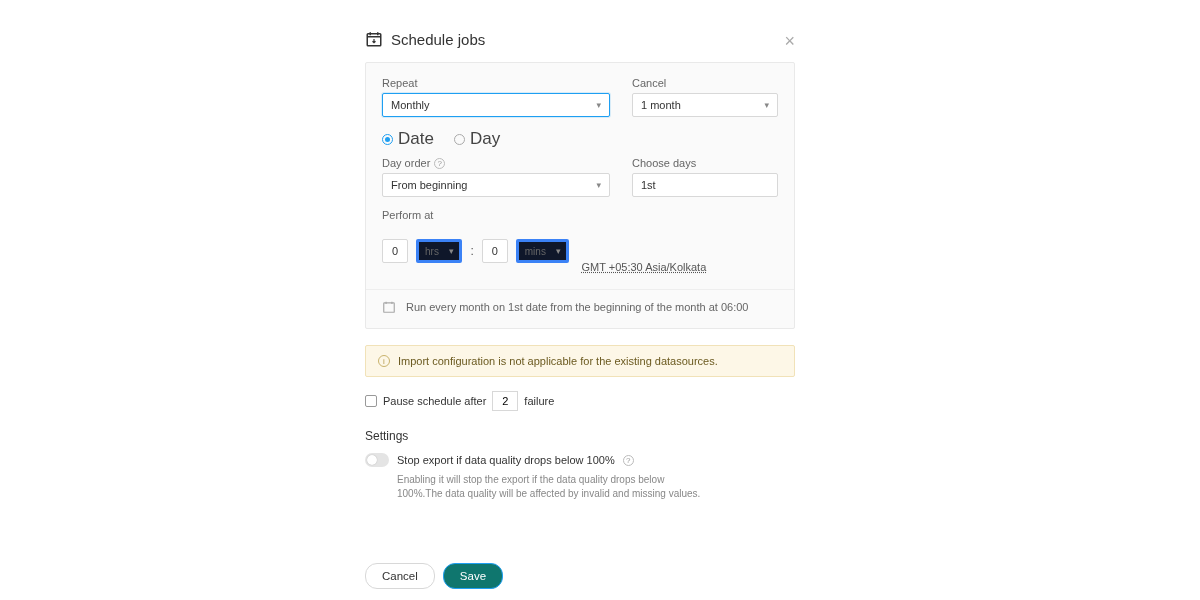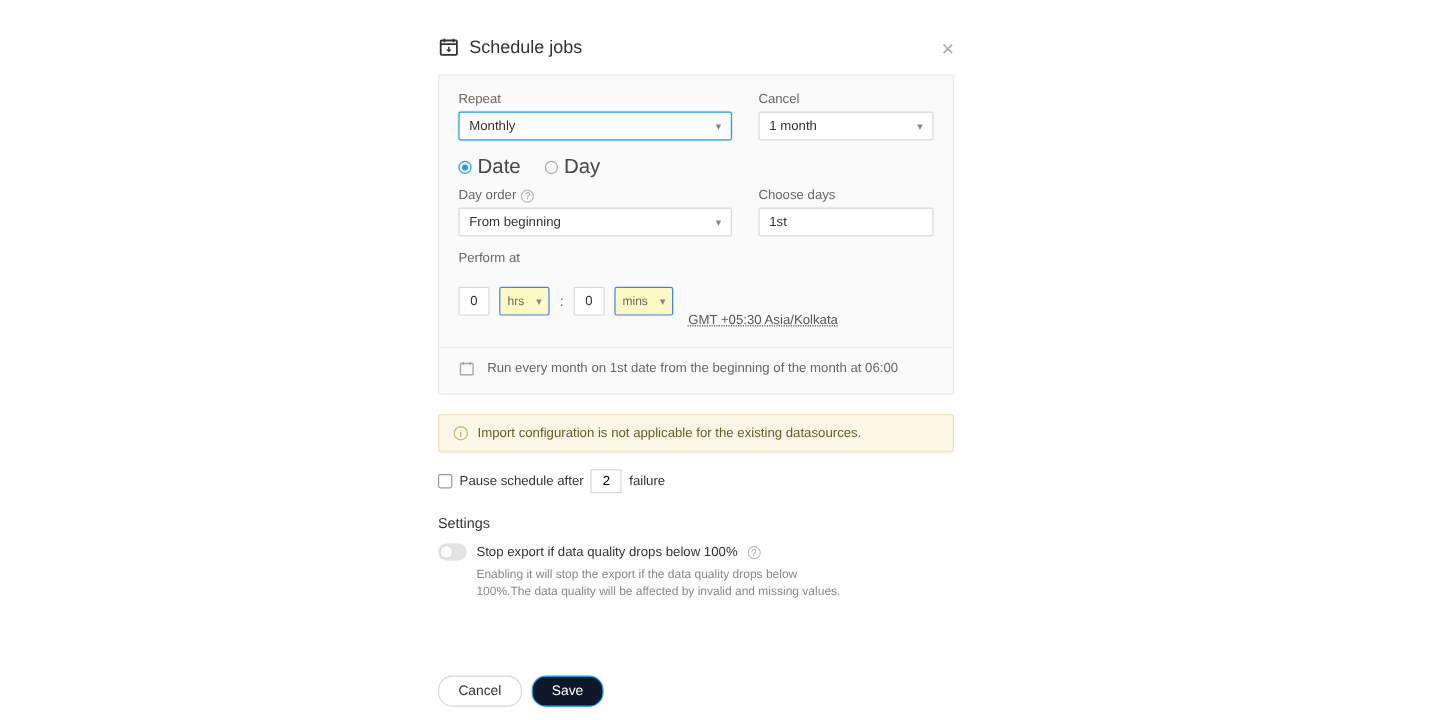--- a/index.html
+++ b/index.html
@@ -28,21 +28,21 @@
   .chev { color: #888; font-size: 9px; margin-left: 6px; }
 
   .radios { display: flex; gap: 20px; margin-top: 12px; margin-bottom: 8px; font-size: 17px; color: #444; }
   .radio { display: flex; align-items: center; gap: 5px; cursor: pointer; }
   .radio-dot { width: 11px; height: 11px; border-radius: 50%; border: 1px solid #aaa; display: inline-flex; align-items: center; justify-content: center; }
   .radio-dot.on { border-color: #1e9ff2; }
   .radio-dot.on::after { content:""; width:5px; height:5px; border-radius:50%; background:#1e9ff2; }
 
   .time-row { display:flex; align-items:center; gap:8px; margin-top:4px; }
   .numbox { width: 26px; justify-content:center; padding:0; }
-  .unit-sel { border:1px solid #3b82f6; background:#fef9c3; height:24px; display:inline-flex; align-items:center; gap:4px; padding:0 6px; font-size:10px; color:#666; border-radius:2px; cursor:pointer; }
+  .unit-sel { border:3px solid #3b82f6; background:#0f172a; height:24px; display:inline-flex; align-items:center; gap:4px; padding:0 6px; font-size:10px; color:#666; border-radius:2px; cursor:pointer; }
   .colon { font-size: 12px; color:#555; }
   .tz { font-size: 11px; color:#555; text-decoration: underline dotted; cursor:pointer; margin-left:4px;margin-top:32px; }
 
   .divider { border-top:1px solid #eee; margin: 16px -16px 10px; }
 
   .summary { display:flex; align-items:center; gap:10px; font-size:11px; color:#666; }
   .summary .mini-icon svg { width:14px; height:14px; display:block; opacity:.55; }
 
   .alert { margin-top: 16px; border:1px solid #f1e2b8; background:#fdf7e7; border-radius:2px; padding: 9px 12px; display:flex; align-items:center; gap:8px; font-size:11px; color:#6b5a20; }
   .alert .info-ic { width:12px; height:12px; border:1px solid #c9b36d; border-radius:50%; display:inline-flex; align-items:center; justify-content:center; font-size:8px; color:#b4994a; }
@@ -55,21 +55,21 @@
 
   .toggle-row { margin-top: 10px; display:flex; align-items:center; gap:8px; font-size:11px; color:#333; }
   .toggle { width:24px; height:14px; background:#e4e4e4; border-radius:7px; position:relative; cursor:pointer; }
   .toggle::after { content:""; position:absolute; left:2px; top:2px; width:10px; height:10px; background:#fff; border-radius:50%; box-shadow:0 0 1px rgba(0,0,0,.3); }
   .help-ic { width:11px; height:11px; border:1px solid #bbb; border-radius:50%; display:inline-flex; align-items:center; justify-content:center; font-size:8px; color:#999; cursor:default; }
   .setting-desc { font-size: 10px; color:#888; margin-top:6px; margin-left:32px; max-width: 310px; line-height:1.35; }
 
   .footer { position:absolute; left:0; bottom:-110px; display:flex; gap:8px; }
   .btn { height:26px; padding: 0 16px; font-size:11.5px; border-radius:12px; cursor:pointer; display:inline-flex; align-items:center; }
   .btn-secondary { background:#fff; border:1px solid #d8d8d8; color:#333; }
-  .btn-primary { background:#0f172a; border:1px solid #1e9ff2; color:#fff; }
+  .btn-primary { background:#0f766e; border:1px solid #1e9ff2; color:#fff; }
 
   
   .footer { position:absolute; left:365px; top:563px; }
 </style>
 </head>
 <body>
 
 <div class="panel">
 
   <div class="header">

